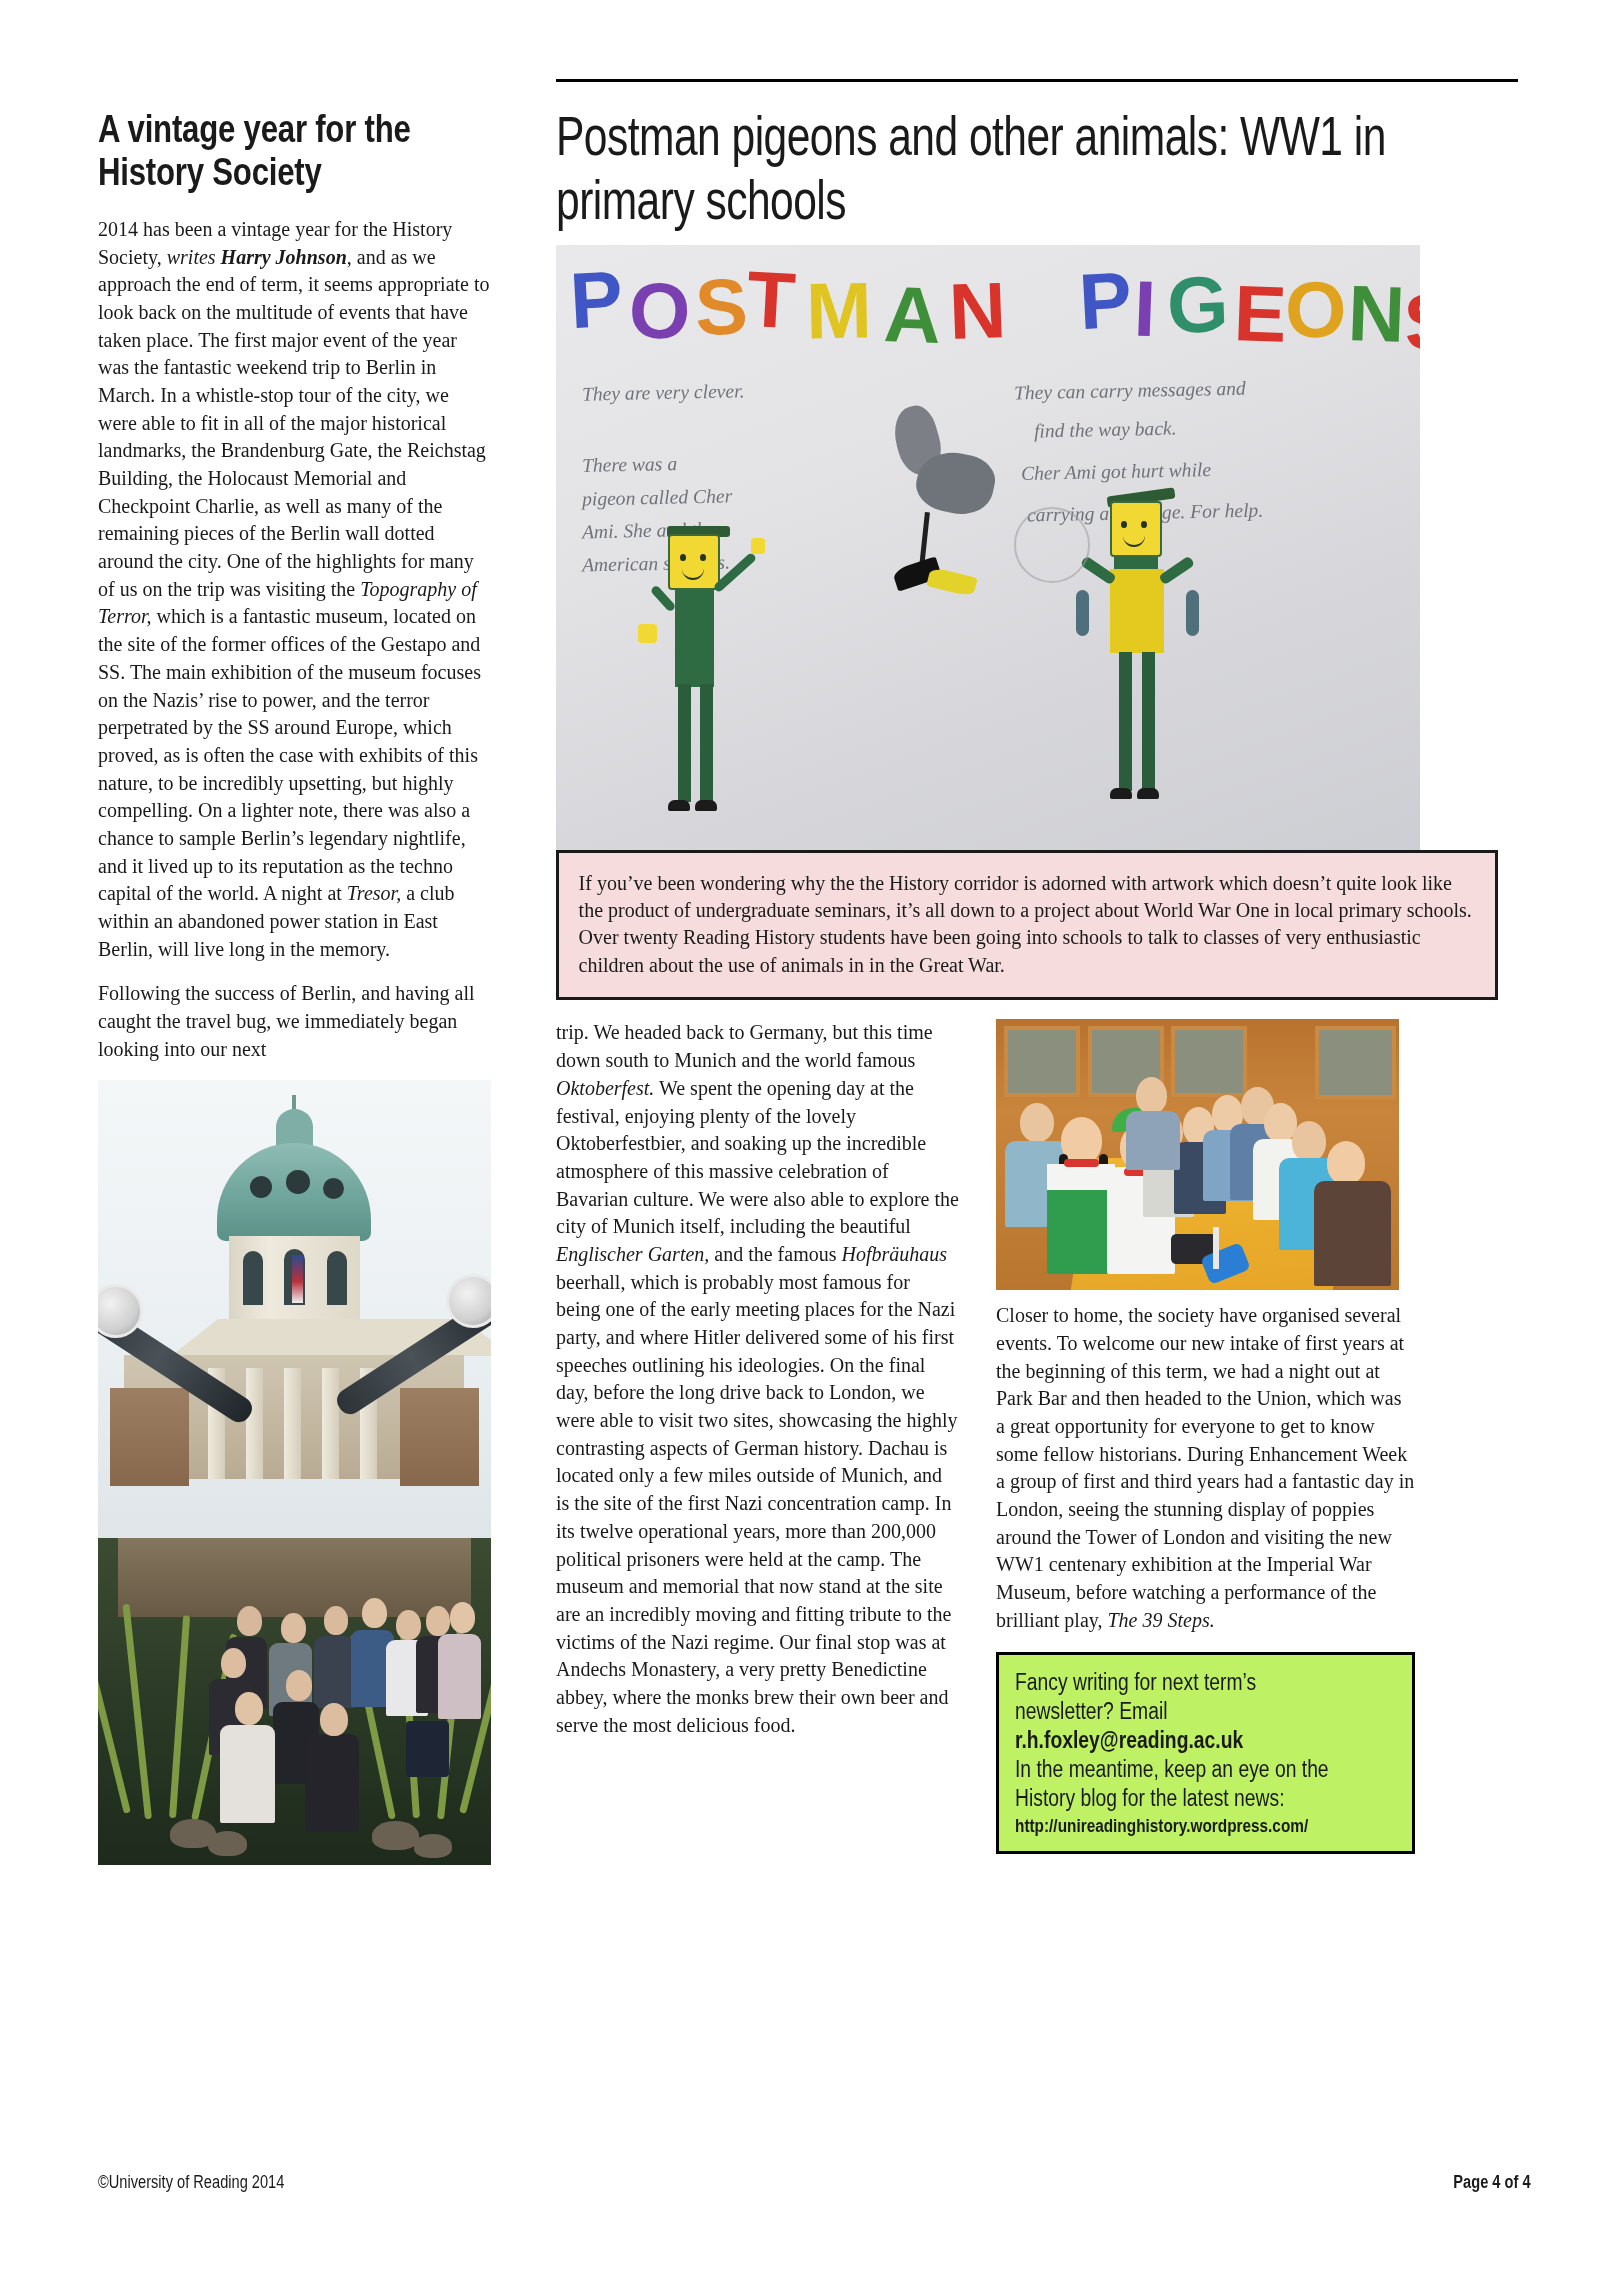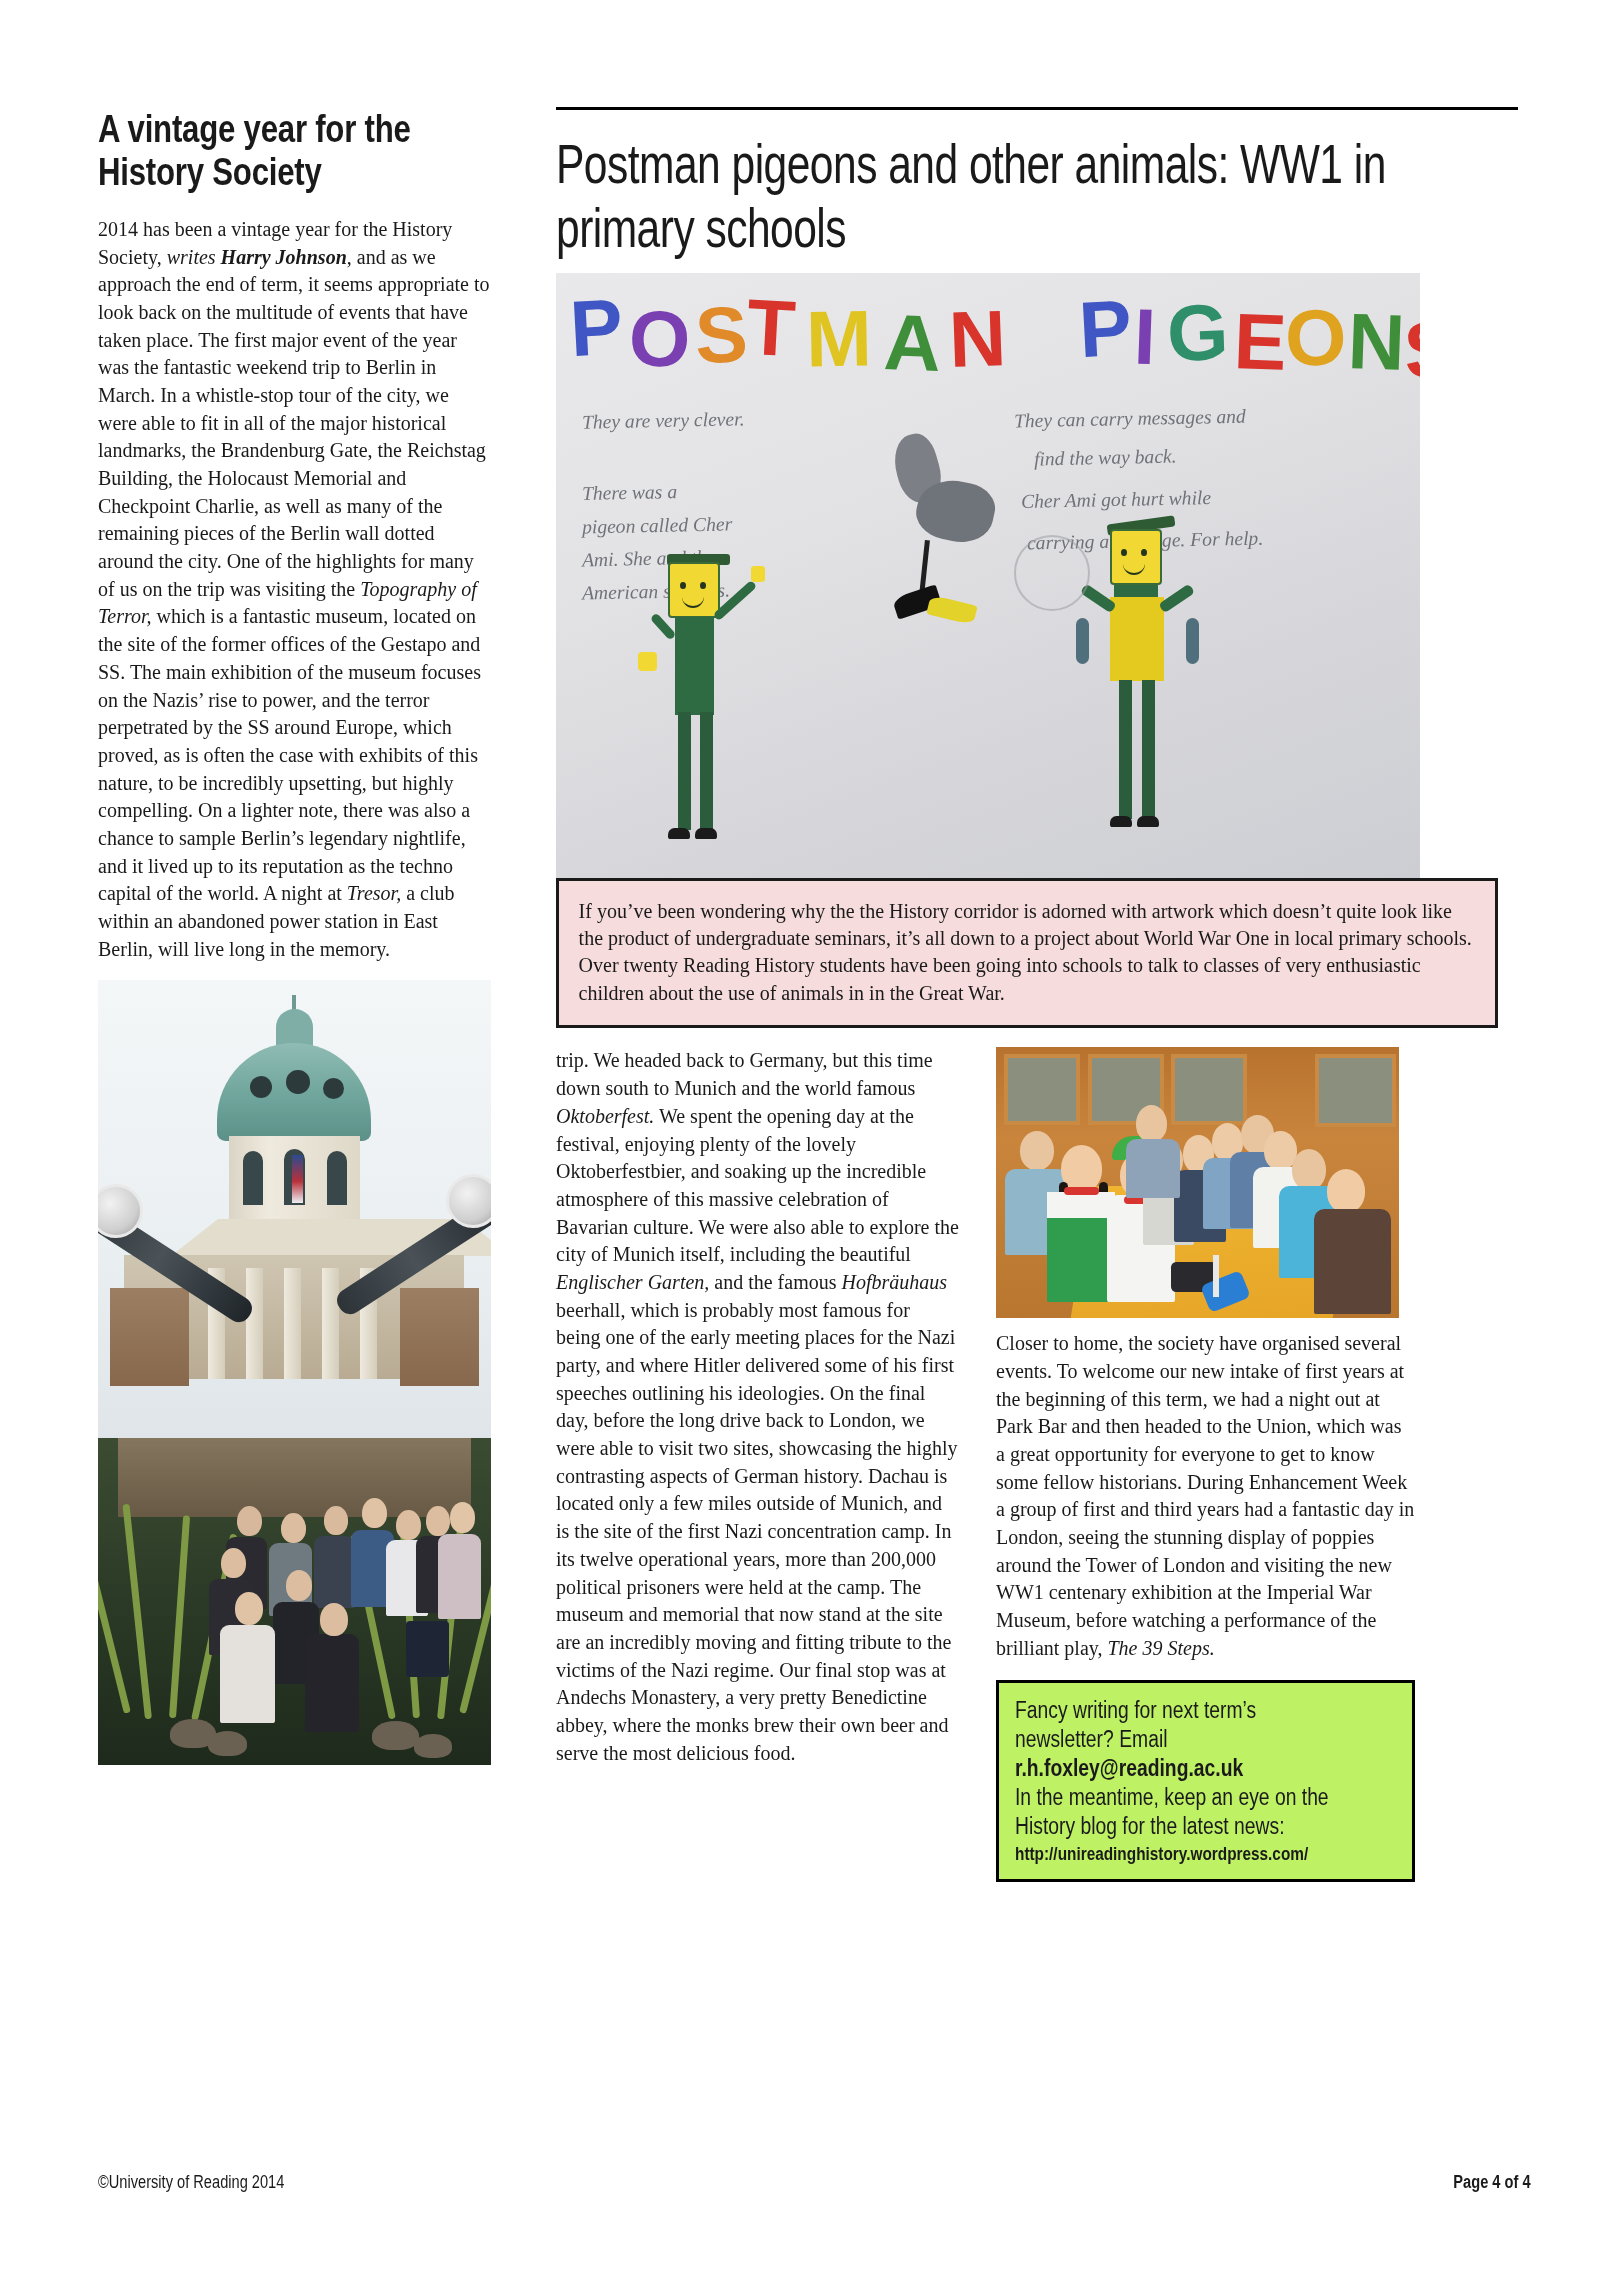--- a/index.html
+++ b/index.html
@@ -35,21 +35,21 @@
     line-height:1.13;
     letter-spacing:-0.7px;
     transform:scaleX(0.76);
     transform-origin:left top;
     width:131%;
     margin:0 0 14.4px 0;
   }
 
   
   .col-left  { position:absolute; left:0;    top:27.5px;  width:393px; }
-  .right-zone{ position:absolute; left:458px; top:0;    width:975px;margin-top:28px; }
+  .right-zone{ position:absolute; left:458px; top:0;    width:975px; }
 
   .rule-top { height:3.3px; background:#000; width:962px; margin:0 0 22px 0; }
 
   .body-txt { font-size:20px; line-height:1.385; text-align:left; }
   .body-txt i, .body-txt em { font-style:italic; }
   .body-txt b { font-weight:bold; font-style:italic; }
 
   
   .photo { position:relative; overflow:hidden; background:#cfcfcf; }
 
@@ -170,20 +170,21 @@
 <body>
 
 <div class="page">
 
   <div class="col-left">
 
     <div class="hl-left">A vintage year for the History Society</div>
 
     <div class="body-txt">
       <p><span>2014 has been a vintage year for the History Society, </span><i>writes </i><b>Harry Johnson</b><span>, and as we approach the end of term, it seems appropriate to look back on the multitude of events that have taken place. The first major event of the year was the fantastic weekend trip to Berlin in March. In a whistle-stop tour of the city, we were able to fit in all of the major historical landmarks, the Brandenburg Gate, the Reichstag Building, the Holocaust Memorial and Checkpoint Charlie, as well as many of the remaining pieces of the Berlin wall dotted around the city. One of the highlights for many of us on the trip was visiting the </span><i>Topography of Terror,</i><span> which is a fantastic museum, located on the site of the former offices of the Gestapo and SS. The main exhibition of the museum focuses on the Nazis’ rise to power, and the terror perpetrated by the SS around Europe, which proved, as is often the case with exhibits of this nature, to be incredibly upsetting, but highly compelling. On a lighter note, there was also a chance to sample Berlin’s legendary nightlife, and it lived up to its reputation as the techno capital of the world. A night at </span><i>Tresor,</i><span> a club within an abandoned power station in East Berlin, will live long in the memory.</span></p>
+      <p>Following the success of Berlin, and having all caught the travel bug, we immediately began looking into our next</p>
     </div>
 
     <div class="photo iwm" style="margin-top:11.8px;">
       <div class="sky"></div>
       <div class="spire"></div>
       <div class="lantern"></div>
       <div class="dome"></div>
       <div style="position:absolute;left:152px;top:96px;width:22px;height:22px;border-radius:50%;background:#2c3a3c;"></div>
       <div style="position:absolute;left:188px;top:90px;width:23.6px;height:23.6px;border-radius:50%;background:#2c3a3c;"></div>
       <div style="position:absolute;left:225px;top:98px;width:21px;height:21px;border-radius:50%;background:#2c3a3c;"></div>

